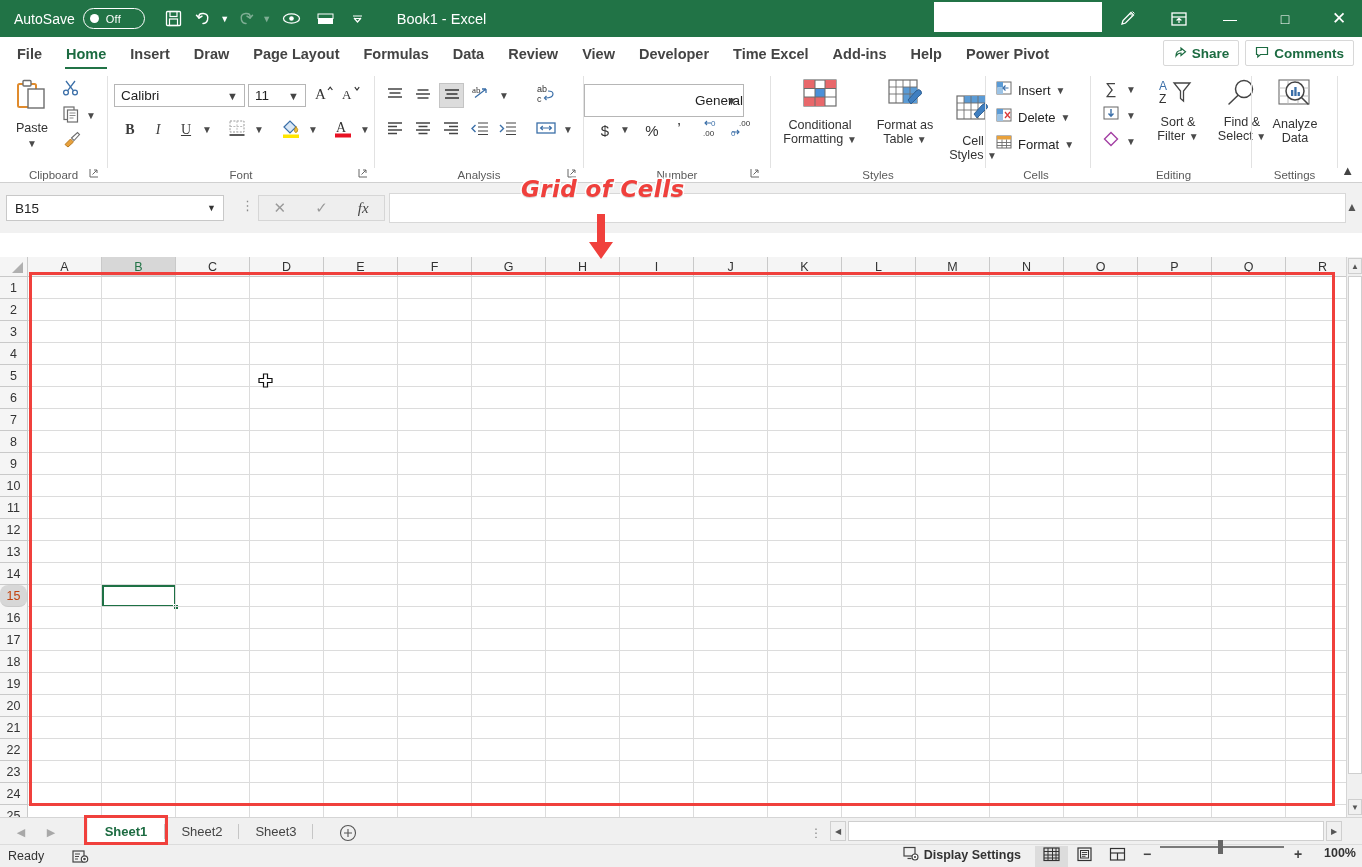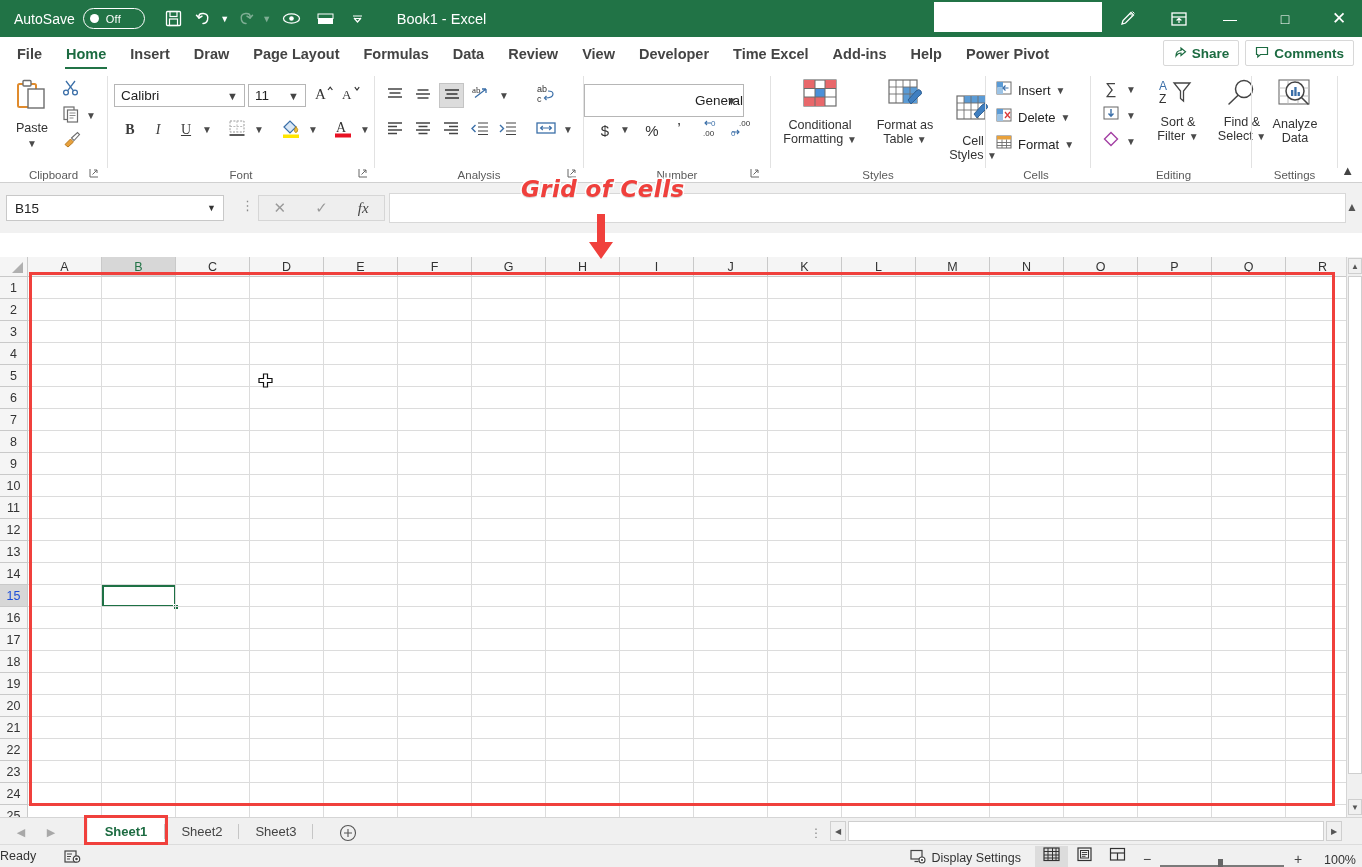--- a/index.html
+++ b/index.html
@@ -170,21 +170,21 @@
   .colcell.hl { background: #d7d7d7; color: #217346; }
   .rowhdr {
     position: absolute; left: 0; top: 20px; width: 28px; bottom: 0;
     background: #f5f5f5; border-right: 1px solid #c9c9c9; overflow: hidden;
   }
   .rowcell {
     height: 22px; border-bottom: 1px solid #c9c9c9;
     display: flex; align-items: center; justify-content: center;
     font-size: 12.5px; color: #333;
   }
-  .rowcell.hl { background: #d7d7d7; color: #1d4ed8; }
+  .rowcell.hl { background: #d7d7d7; color: #c2410c; border-radius: 8px; }
   .cells {
     position: absolute; left: 28px; top: 20px; right: 16px; bottom: 0;
     overflow: hidden; background: #ffffff;
   }
   .gline-v { position: absolute; top: 0; bottom: 0; width: 1px; background: #dcdcdc; }
   .gline-h { position: absolute; left: 0; right: 0; height: 1px; background: #dcdcdc; }
   .selcell {
     position: absolute; border: 2px solid #1e7145; background: transparent;
   }
   .selhandle {
@@ -252,22 +252,22 @@
     display:flex; align-items:center; justify-content:center; font-size:8px; color:#555;}
   .hsthumb { position:absolute; left: 18px; top:0; width: 476px; height: 20px;
     background:#ffffff; border:1px solid #cfcfcf; }
 
   
   .statusbar {
     position: absolute; left: 0; top: 844px; width: 1362px; height: 23px;
     background: #f0f0f0; border-top: 1px solid #dcdcdc;
     display: flex; align-items: center; font-size: 12.5px; color: #333;
   }
-  .sb-ready { }
-  .sb-right { position: absolute; right: 6px; display: flex; align-items: flex-end; gap: 0; }
+  .sb-ready { margin-left: 8px; }
+  .sb-right { position: absolute; right: 6px; display: flex; align-items: flex-start; gap: 0; font-weight: bold; }
   .viewbtn { width: 33px; height: 21px; display:flex; align-items:center; justify-content:center; color:#444; }
   .viewbtn.sel { background: #dcdcdc; }
   .zoomtrack { position: relative; width: 124px; height: 2px; background: #7a7a7a; }
   .zoomthumb { position: absolute; left: 58px; top: -6px; width: 5px; height: 14px; background: #666; }
   .zoompct { width: 44px; text-align: right; font-size: 12.5px; color:#333; }
 </style>
 </head>
 <body>
 
 <div class="app">

